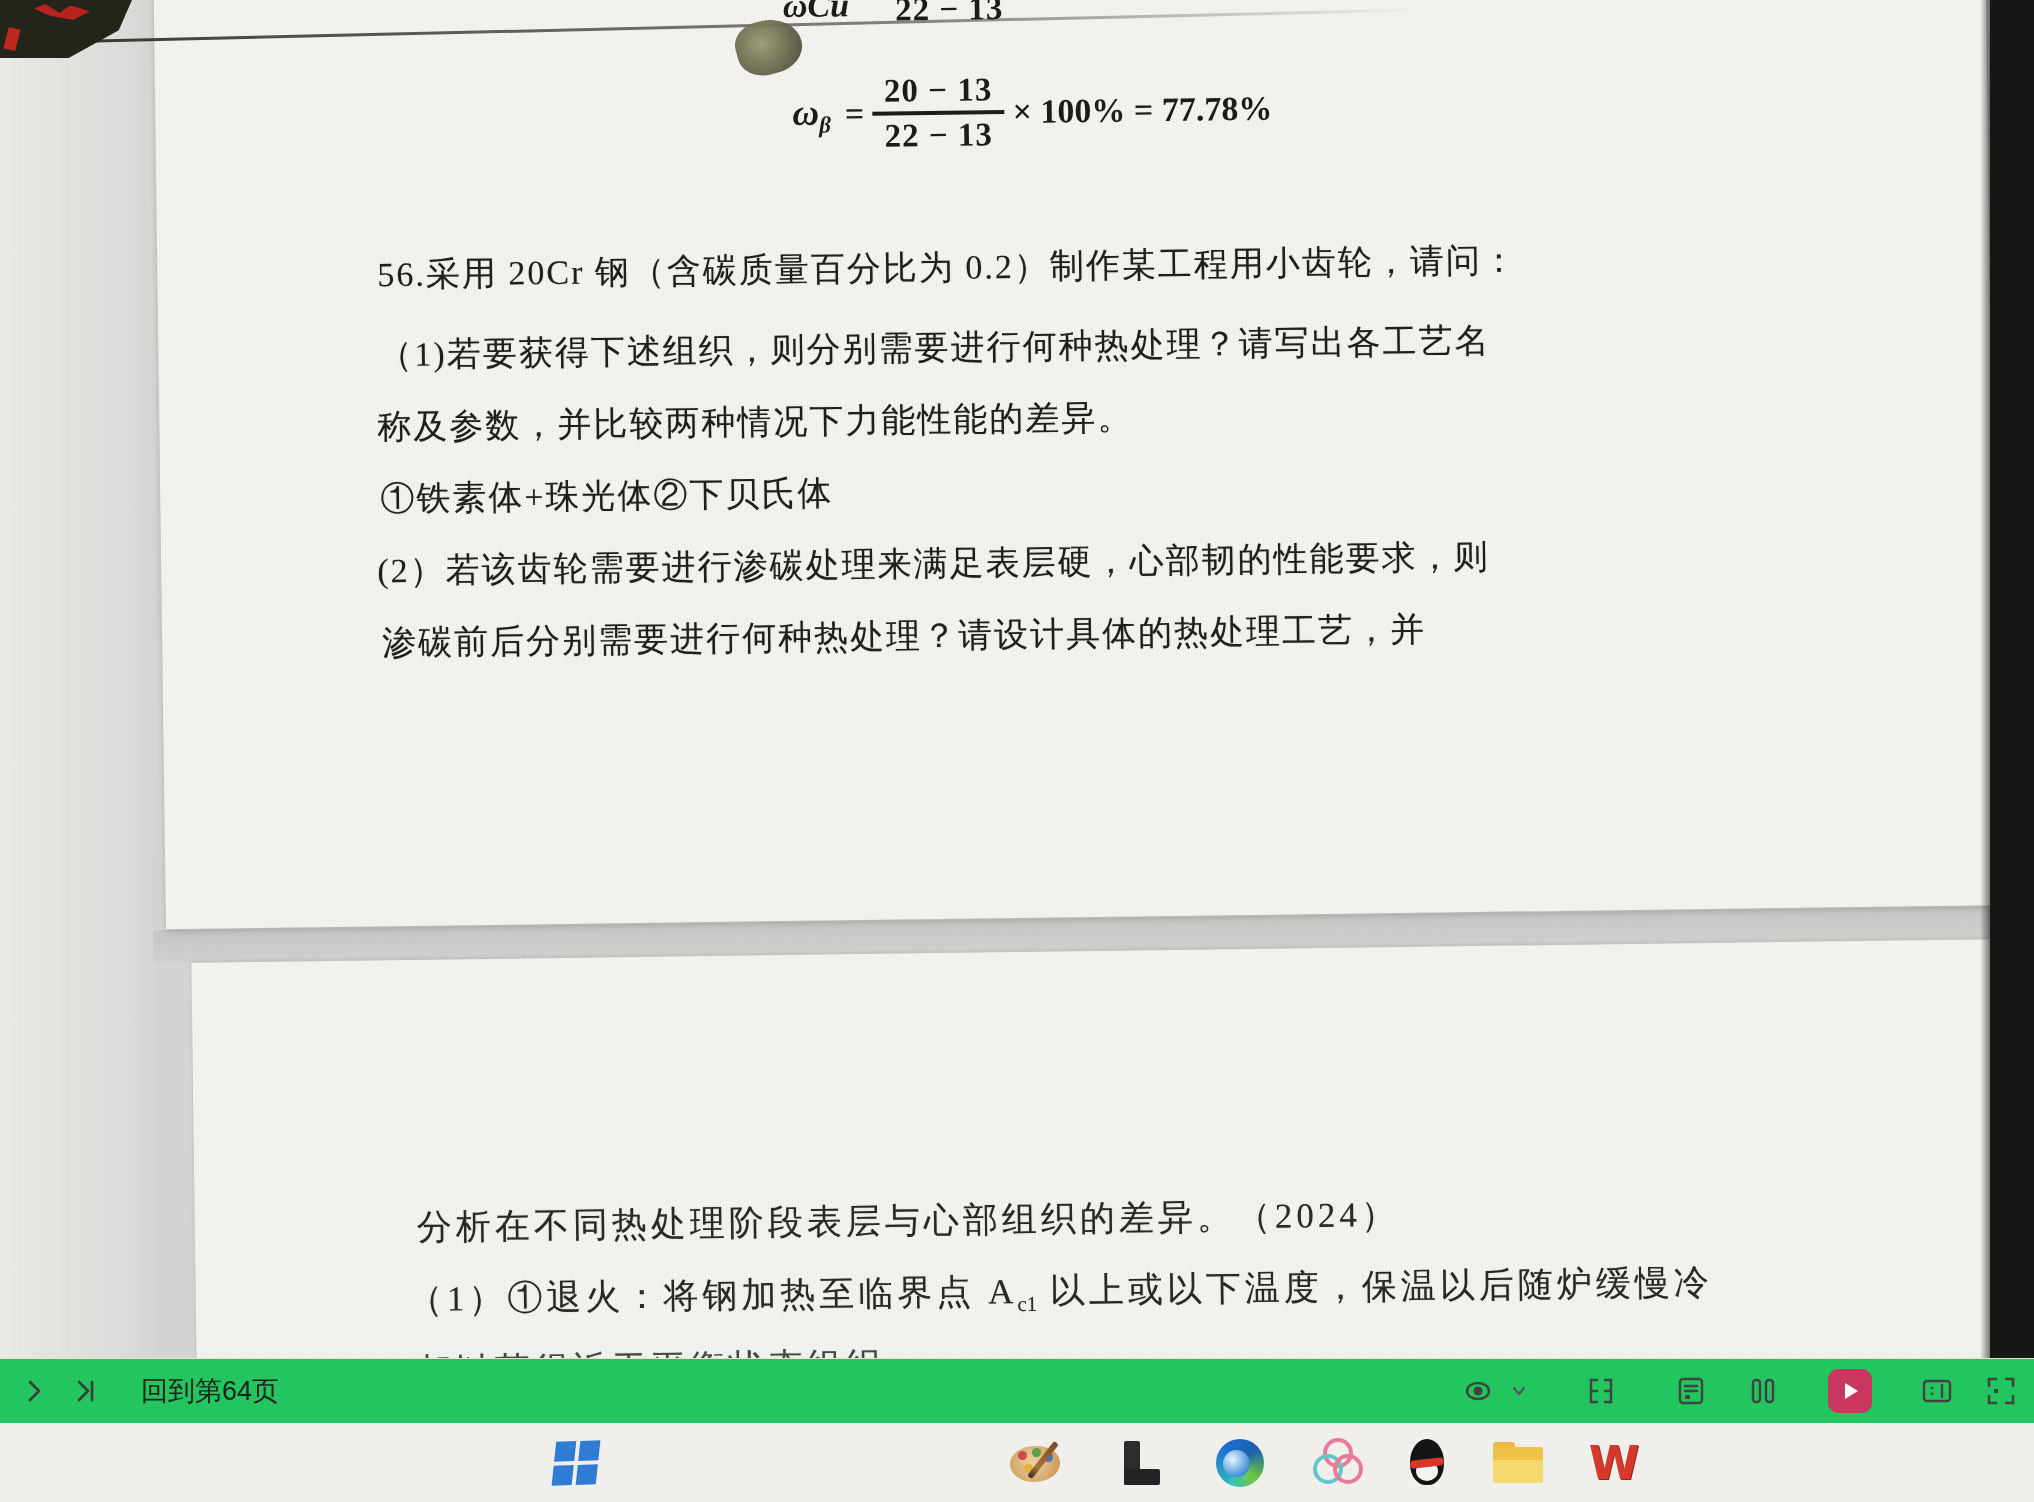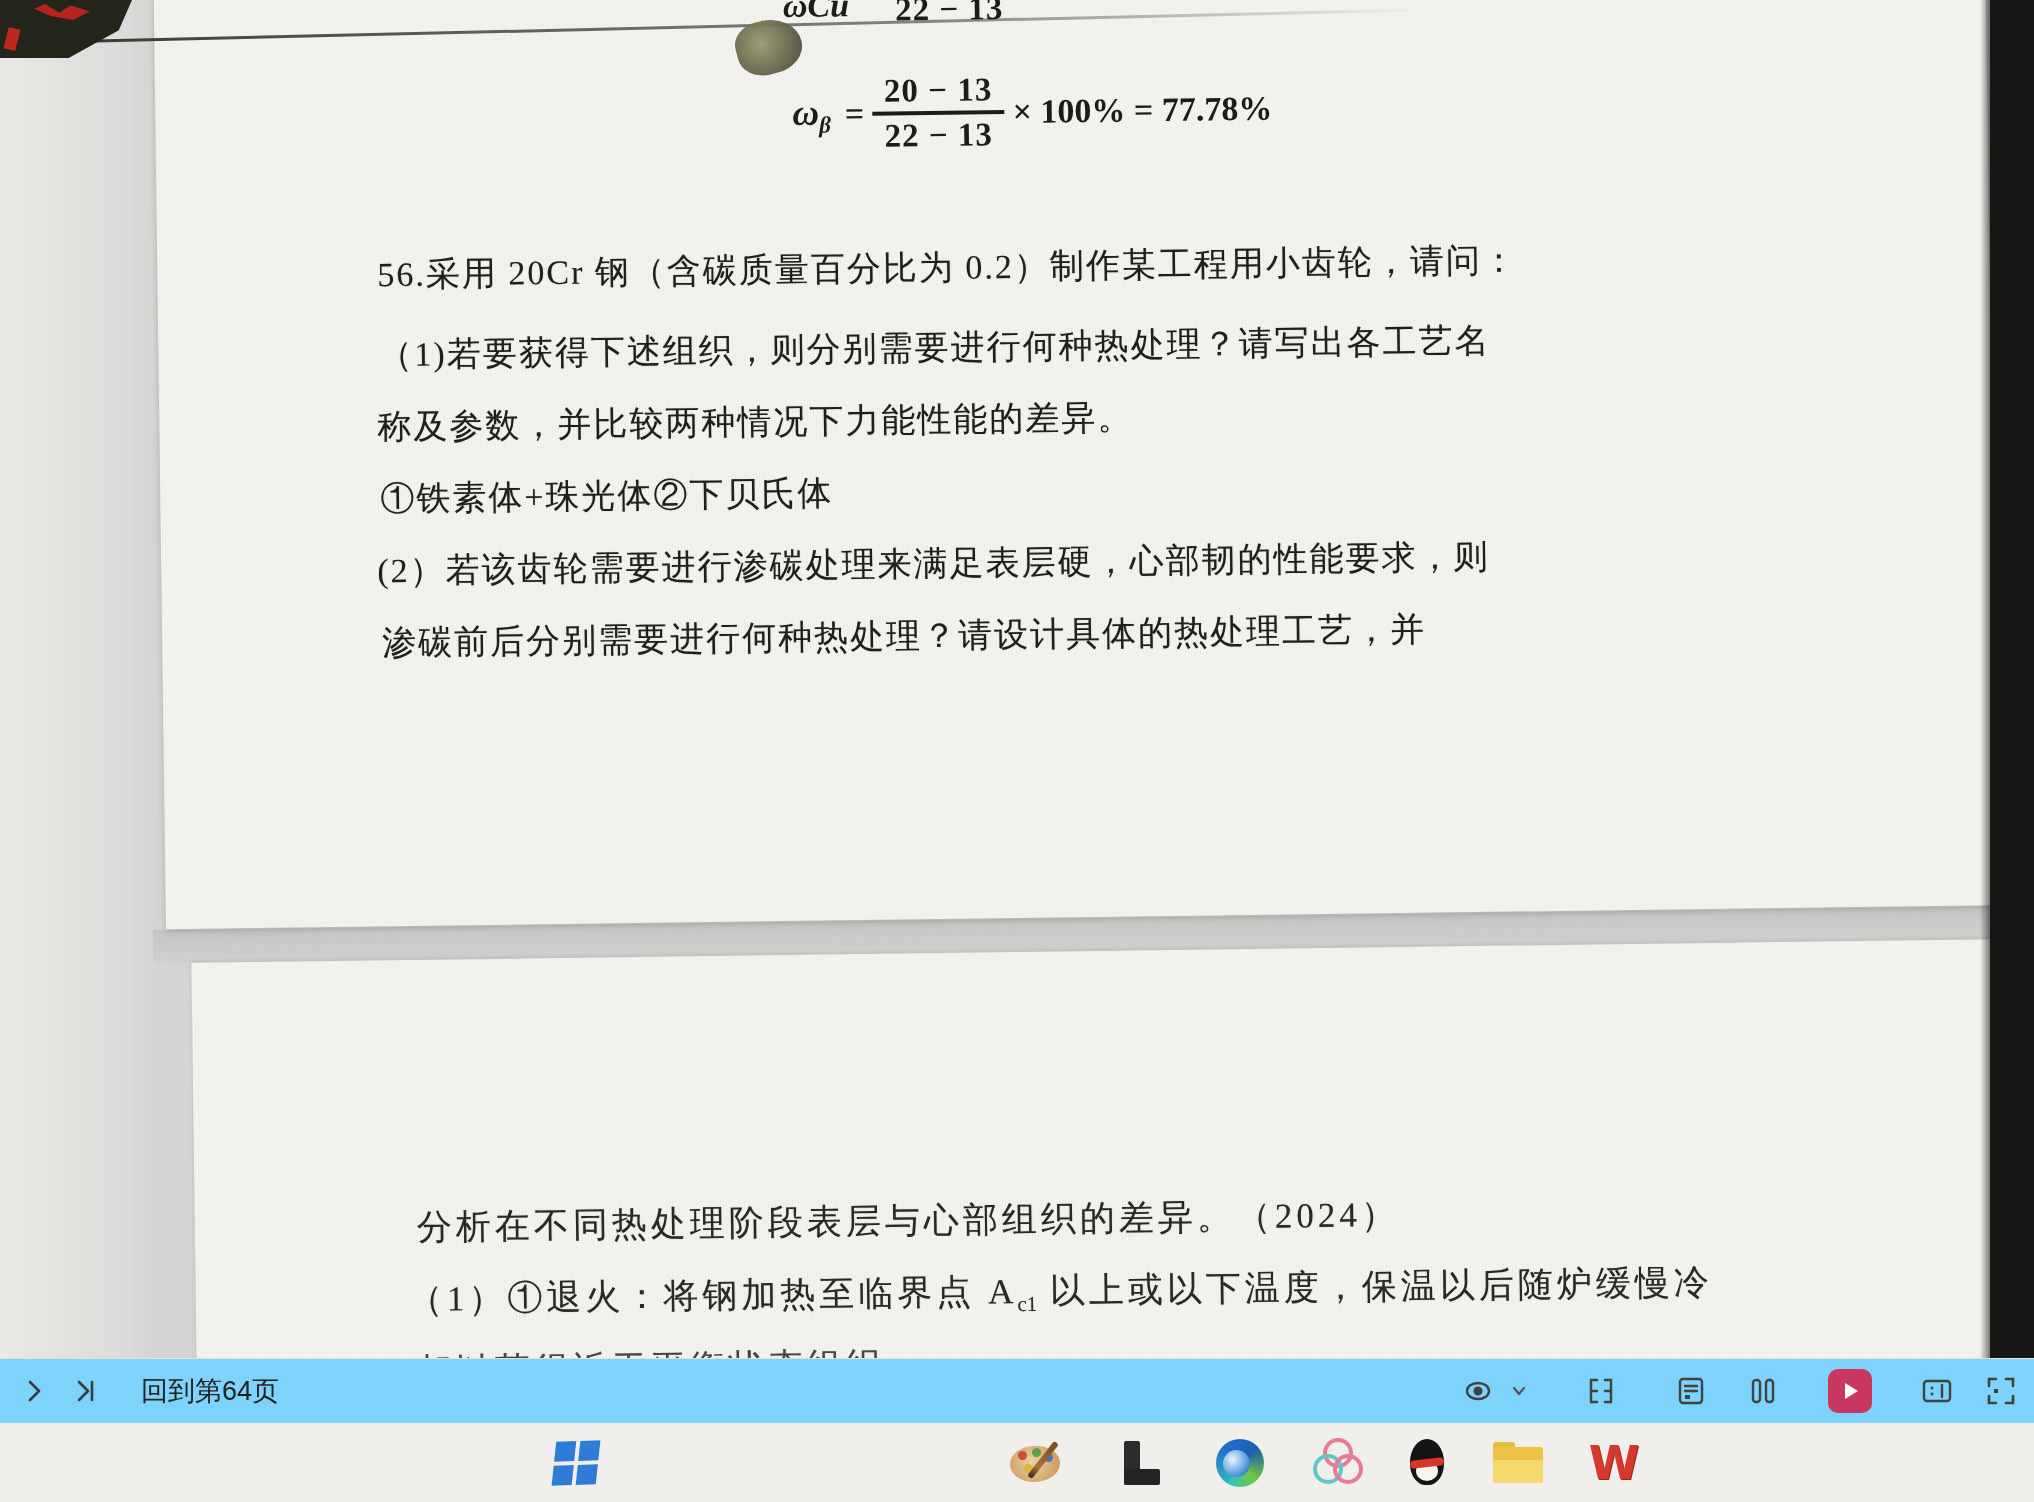--- a/index.html
+++ b/index.html
@@ -58,21 +58,21 @@
     border-radius:42% 58% 50% 46%;transform:rotate(-14deg);opacity:.95;}
   .right-strip{position:absolute;right:0;top:0;width:44px;height:1358px;background:#161614;}
   .right-strip::before{content:"";position:absolute;left:-10px;top:0;width:10px;height:100%;
     background:linear-gradient(90deg,rgba(20,20,18,0),rgba(20,20,18,.55));}
   .left-bezel{position:absolute;left:0;top:0;width:158px;height:1358px;
     background:linear-gradient(90deg,#eceae7,#dddcda 80%,#d6d5d3);}
   .texture{position:absolute;inset:0;pointer-events:none;z-index:60;
     background:repeating-linear-gradient(90deg,rgba(70,70,60,.028) 0 1px,rgba(0,0,0,0) 1px 3px);}
 
   
-  .toolbar{position:absolute;left:0;top:1358px;width:2034px;height:64px;background:#7dd3fc;
+  .toolbar{position:absolute;left:0;top:1358px;width:2034px;height:64px;background:#22c55e;
     border-top:1px solid #e2e1de;border-bottom:1px solid #dedcd9;z-index:70;}
   .tb-item{position:absolute;top:0;height:64px;display:flex;align-items:center;justify-content:center;cursor:pointer;}
   .tb-item svg{display:block;}
   .back-label{position:absolute;left:141px;top:0;height:64px;line-height:64px;font-size:27px;color:#202020;cursor:pointer;}
   .play-btn{width:44px;height:44px;border-radius:10px;background:#c9365f;display:flex;align-items:center;justify-content:center;}
 
   
   .taskbar{position:absolute;left:0;top:1423px;width:2034px;height:79px;background:#f1efec;z-index:70;}
   .tk-item{position:absolute;top:8px;width:56px;height:64px;display:flex;align-items:center;justify-content:center;cursor:pointer;}
   .win-logo{width:44px;height:44px;display:grid;grid-template-columns:1fr 1fr;grid-template-rows:1fr 1fr;gap:4px;

